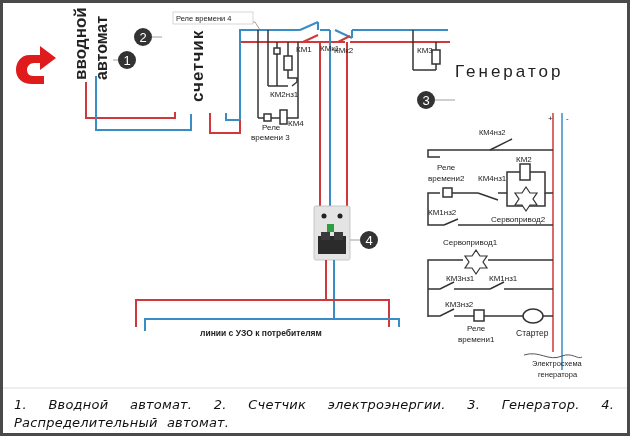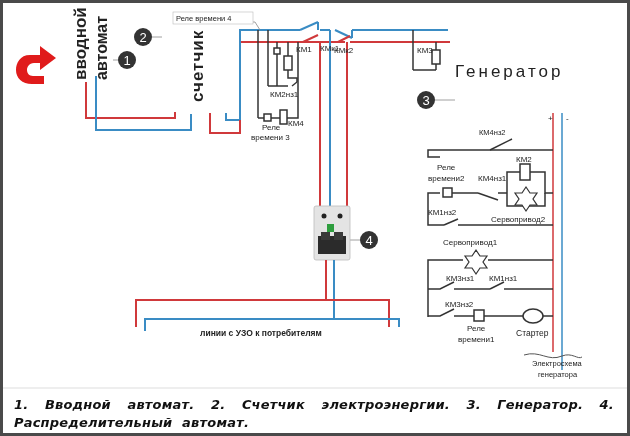--- a/index.html
+++ b/index.html
@@ -1,20 +1,20 @@
 <!DOCTYPE html>
 <html><head>
 <meta charset="utf-8">
 <style>
   html,body{margin:0;padding:0;background:#fff;}
   body{width:630px;height:436px;position:relative;overflow:hidden;font-family:"Liberation Sans",sans-serif;}
   .frame{position:absolute;left:0;top:0;width:624px;height:430px;border:3px solid #4a4a4a;background:#fff;}
   svg{position:absolute;left:0;top:0;}
   .lbl{font-family:"Liberation Sans",sans-serif;fill:#222;}
-  .caption{position:absolute;left:14px;top:396px;width:600px;font-family:"DejaVu Sans",sans-serif;font-style:italic;font-size:13px;line-height:18px;color:#111;text-align:justify;text-align-last:left;letter-spacing:0.2px;word-spacing:5px;font-weight:bold;}
+  .caption{position:absolute;left:14px;top:396px;width:600px;font-family:"DejaVu Sans",sans-serif;font-style:italic;font-size:13px;line-height:18px;color:#111;text-align:justify;text-align-last:left;letter-spacing:0.2px;word-spacing:5px;}
 </style>
 </head>
 <body>
 
 <div class="frame"></div>
 
 <svg width="630" height="436" viewBox="0 0 630 436">
 
   <g>
     <path d="M30,55 C20,55 16,63 16,70 C16,78 22,84 32,84 L44,84 L44,76 L33,76 C29,76 27,73 27,70 C27,67 29,63 34,63 L40,63 L40,70 L56,58 L40,46 L40,55 Z" fill="#e01b1b"></path>

